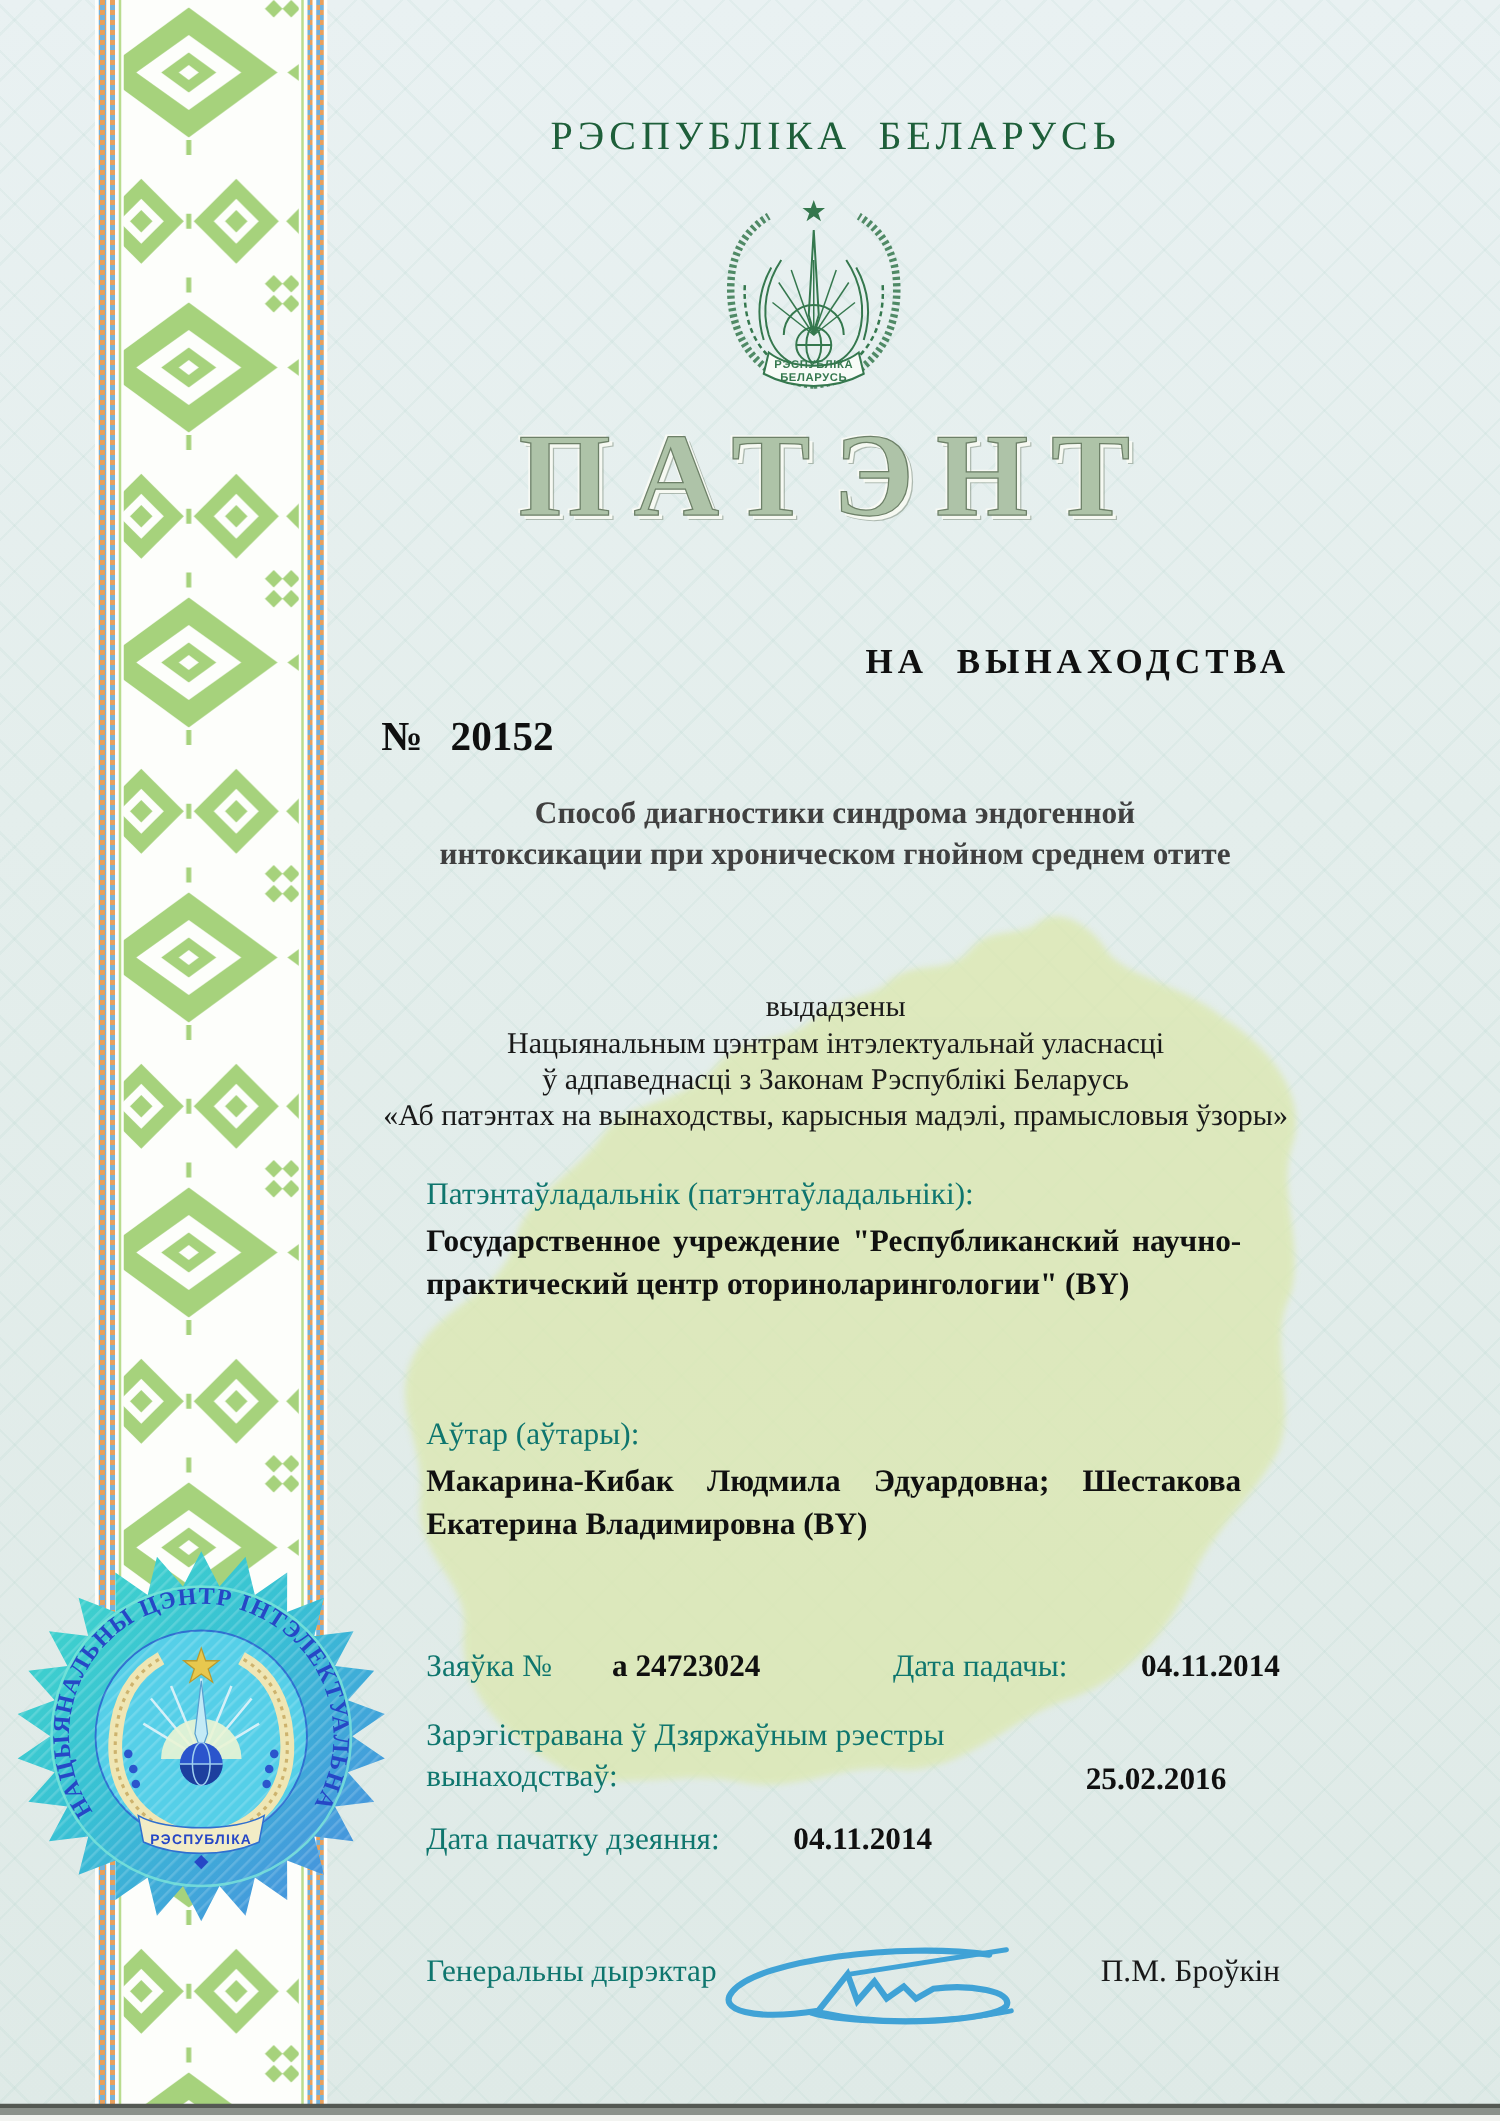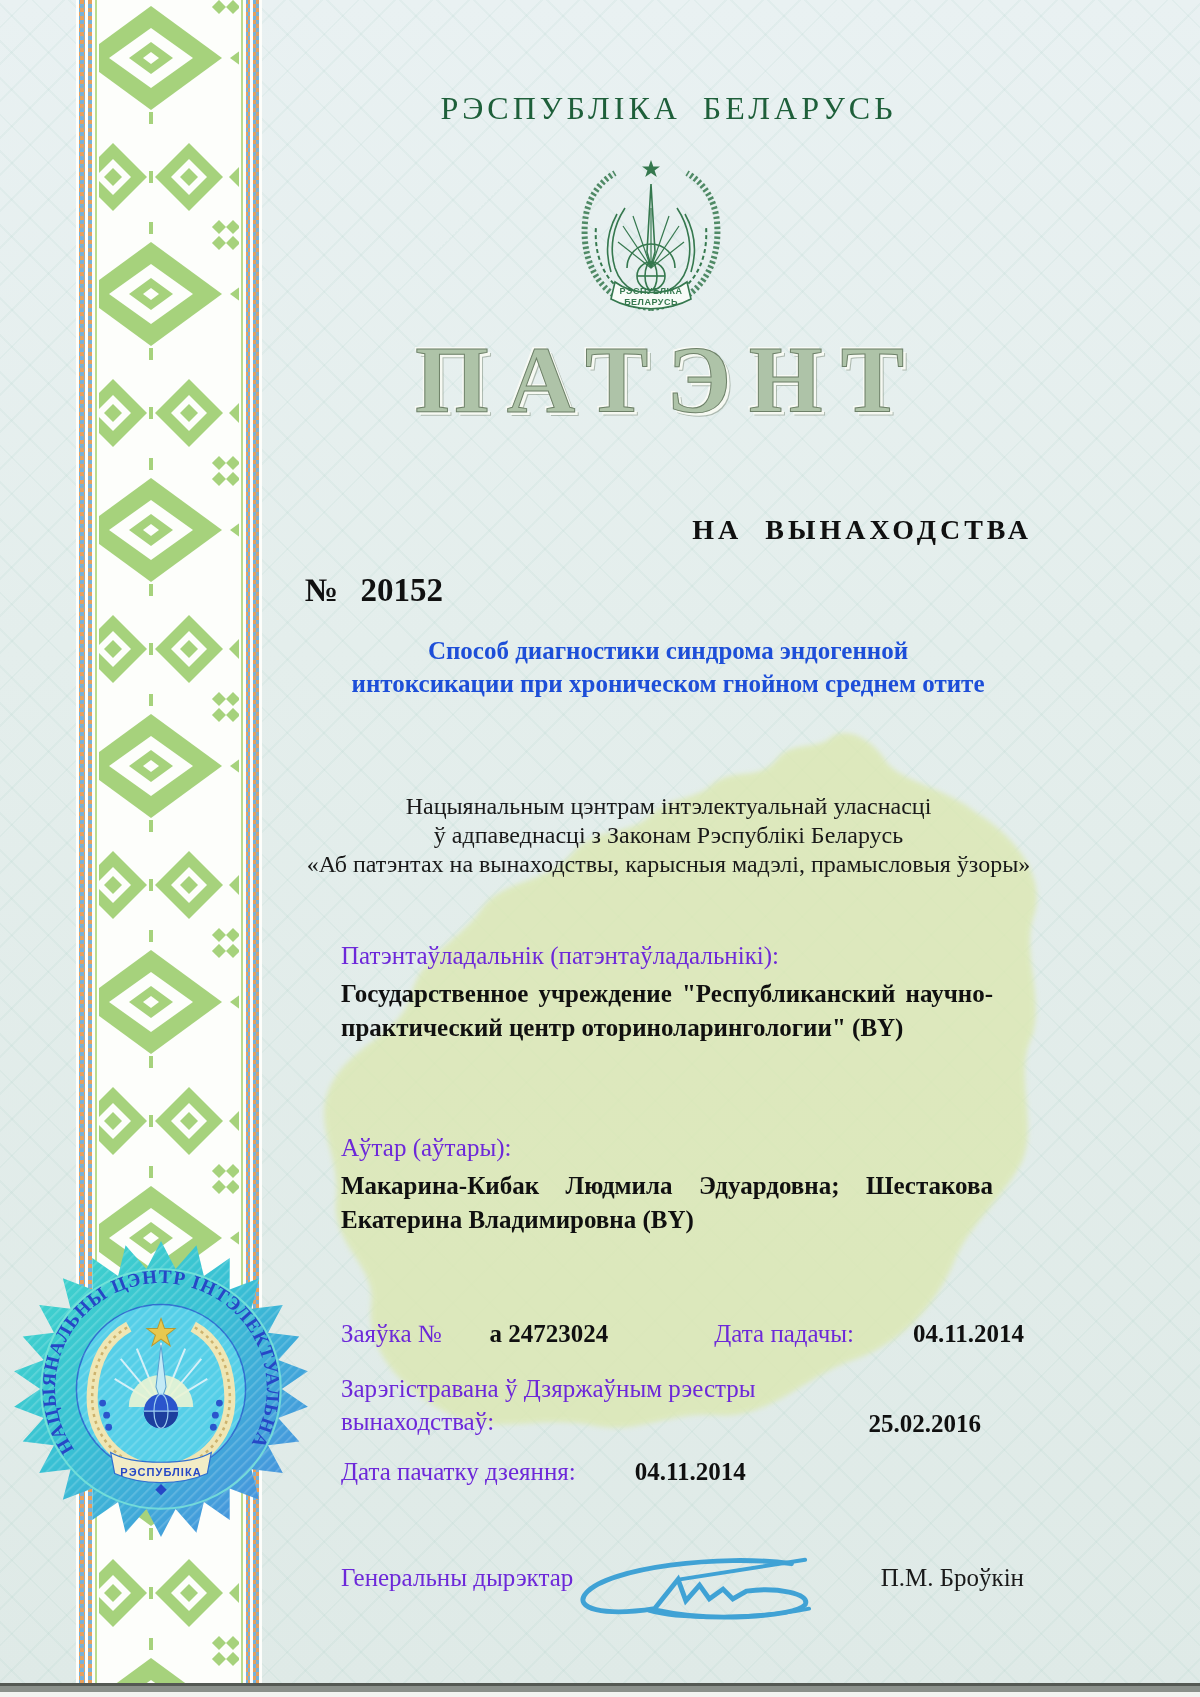--- a/index.html
+++ b/index.html
@@ -40,24 +40,24 @@
   .doc-subtitle{
     top:514px;left:0;width:100%;text-align:right;
     font-size:28px;font-weight:bold;letter-spacing:4px;word-spacing:12px;color:#101010;
   }
   .patent-number{
     top:572px;left:0;width:100%;text-align:left;
     font-size:33px;font-weight:bold;word-spacing:14px;color:#101010;
   }
   .invention-title{
     top:634px;left:43px;width:640px;text-align:center;
-    font-size:25px;font-weight:bold;line-height:33px;color:#1d4ed8;
+    font-size:25px;font-weight:bold;line-height:33px;color:#404040;
   }
   .issued{top:792px;left:0;width:100%;text-align:center;font-size:24px;line-height:29px;color:#191919;}
-  .label{font-size:25px;color:#6d28d9;}
+  .label{font-size:25px;color:#0f766e;}
   .holder-label{top:942px;left:36px;}
   .holder-value{
     top:977px;left:36px;width:652px;font-size:25px;font-weight:bold;line-height:34px;
     text-align:justify;text-align-last:left;color:#101010;
   }
   .authors-label{top:1134px;left:36px;}
   .authors-value{
     top:1169px;left:36px;width:652px;font-size:25px;font-weight:bold;line-height:34px;
     text-align:justify;text-align-last:left;color:#101010;
   }
@@ -226,20 +226,21 @@
     <text x="88" y="138" text-anchor="middle" font-family="Liberation Sans, DejaVu Sans, sans-serif" font-size="9" font-weight="bold" fill="#35784e" letter-spacing="0.5">РЭСПУБЛІКА</text>
     <text x="88" y="149" text-anchor="middle" font-family="Liberation Sans, DejaVu Sans, sans-serif" font-size="9" font-weight="bold" fill="#35784e" letter-spacing="0.5">БЕЛАРУСЬ</text>
   </svg>
 
   <div class="abs doc-title">ПАТЭНТ</div>
   <div class="abs doc-subtitle">НА ВЫНАХОДСТВА</div>
   <div class="abs patent-number">№ 20152</div>
   <div class="abs invention-title">Способ диагностики синдрома эндогенной интоксикации при хроническом гнойном среднем отите</div>
 
   <div class="abs issued">
+    <div>выдадзены</div>
     <div>Нацыянальным цэнтрам інтэлектуальнай уласнасці</div>
     <div>ў адпаведнасці з Законам Рэспублікі Беларусь</div>
     <div>«Аб патэнтах на вынаходствы, карысныя мадэлі, прамысловыя ўзоры»</div>
   </div>
 
   <div class="abs label holder-label">Патэнтаўладальнік (патэнтаўладальнікі):</div>
   <div class="abs holder-value">Государственное учреждение "Республиканский научно-практический центр оториноларингологии" (BY)</div>
 
   <div class="abs label authors-label">Аўтар (аўтары):</div>
   <div class="abs authors-value">Макарина-Кибак Людмила Эдуардовна; Шестакова Екатерина Владимировна (BY)</div>

